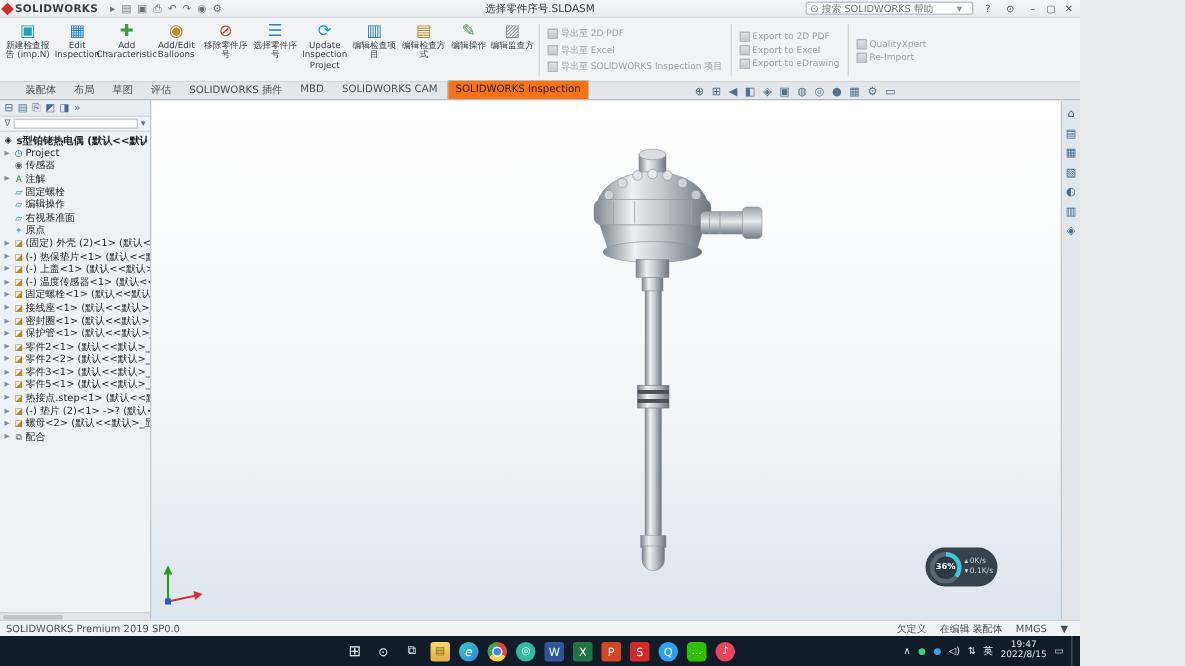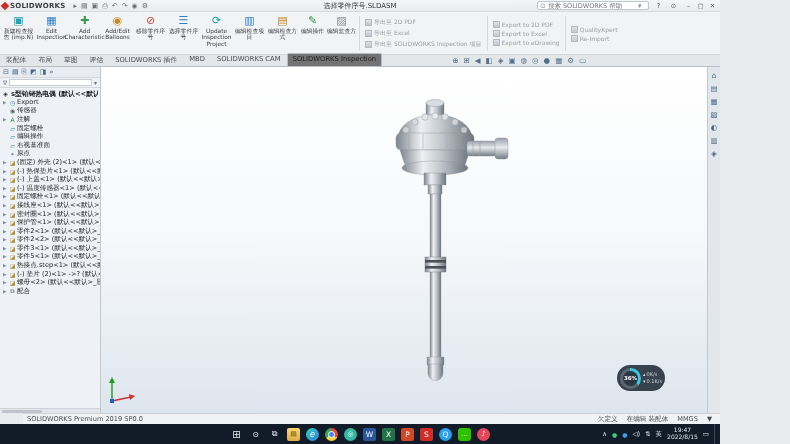--- a/index.html
+++ b/index.html
@@ -30,23 +30,23 @@
   .ric { font-size:11px; height:14px; display:flex; align-items:center; }
   .rsep { width:1px; background:#d8dbde; margin:3px 2px; }
   .rexp { display:flex; flex-direction:column; justify-content:center; gap:2px; padding:0 3px; }
   .rexp-row { display:flex; align-items:center; gap:2px; font-size:6px; color:#9aa0a6; white-space:nowrap; }
   .rexp-ic { width:7px; height:7px; background:linear-gradient(#dfe3e7,#c3c8ce); border:1px solid #b5bac0; }
   .ic-teal{color:#1fa3b5} .ic-blue{color:#2a7fc9} .ic-gold{color:#c08a2a}
   .ic-green{color:#3a9a4a} .ic-red{color:#c04a3a} .ic-gray{color:#8a9097}
 
   
   .tabrow { height:12px; background:#e4e7ea; border-bottom:1px solid #b9bec4; display:flex; align-items:flex-end;
-            font-size:6.8px; color:#4a4f55; padding-left:0; }
+            font-size:6.8px; color:#4a4f55; padding-left:11px; }
   .tab { padding:1px 5px 1px 5px; white-space:nowrap; border:1px solid transparent; border-bottom:none; }
-  .tab.active { background:#737373; border-color:#b9bec4; border-radius:2px 2px 0 0; color:#222; }
+  .tab.active { background:#f97316; border-color:#b9bec4; border-radius:2px 2px 0 0; color:#222; }
   .headsup { margin-left:70px; display:flex; gap:5px; align-items:center; align-self:center; font-size:7.5px;
              color:#53708c; }
   .headsup span { cursor:default; }
 
   
   .main { flex:1; display:flex; min-height:0; }
 
   .lpanel { width:101px; background:#eef1f5; border-right:1px solid #c3c8ce; display:flex; flex-direction:column; }
   .ptabs { height:11px; display:flex; align-items:center; gap:3px; padding:0 3px; border-bottom:1px solid #d5d9dd;
            color:#4a6a8a; font-size:7px; background:#e8ecf0; }
@@ -86,21 +86,21 @@
 
   
   .modeltabs { height:10px; background:#d9dcdf; border-top:1px solid #b9bec4; display:flex; align-items:stretch;
                font-size:6.6px; color:#3a3f44; }
   .mnav { display:flex; align-items:center; gap:2px; padding:0 3px; color:#7a8086; font-size:5.5px; }
   .mtab { padding:0 7px; display:flex; align-items:center; border-right:1px solid #c3c8ce; }
   .mtab.active { background:#f4f6f8; }
 
   
   .statusbar { height:11px; background:#f0f2f4; border-top:1px solid #cfd3d7; display:flex; align-items:center;
-               font-size:6.6px; color:#4a4f55; padding:0 4px;margin-left:23px; }
+               font-size:6.6px; color:#4a4f55; padding:0 4px; }
   .sitems { margin-left:auto; display:flex; gap:9px; align-items:center; margin-right:4px; }
 
   
   .taskbar { height:20px; background:#111c28; display:flex; align-items:center; position:relative; color:#dfe5ea; }
   .tbicons { position:absolute; left:50%; transform:translateX(-50%); display:flex; gap:6px; align-items:center; }
   .tbi { width:13px; height:13px; display:flex; align-items:center; justify-content:center; font-size:8px;
          border-radius:2px; color:#e8eef4; }
   .tb-start { font-size:10px; }
   .tb-folder { background:linear-gradient(#f8d775,#e0ad43); color:#7a5b10; font-size:7px; }
   .tb-edge { background:linear-gradient(135deg,#35d0c0,#2f7fe0); border-radius:50%; color:#fff; font-size:8px; font-style:italic; }
@@ -357,21 +357,21 @@
       <div class="tree">
         <div class="troot">
           <span class="tico c-gold">◈</span>
           <span class="tlabel">s型铂铑热电偶 (默认&lt;&lt;默认&gt;_显示状态-1</span>
         </div>
         <div>
 
             <div class="trow">
               <span class="arr">▶</span>
               <span class="tico c-blue">◷</span>
-              <span class="tlabel">Export</span>
+              <span class="tlabel">Project</span>
             </div>
 
             <div class="trow">
               <span class="arr"></span>
               <span class="tico c-gray">◉</span>
               <span class="tlabel">传感器</span>
             </div>
 
             <div class="trow">
               <span class="arr">▶</span>

